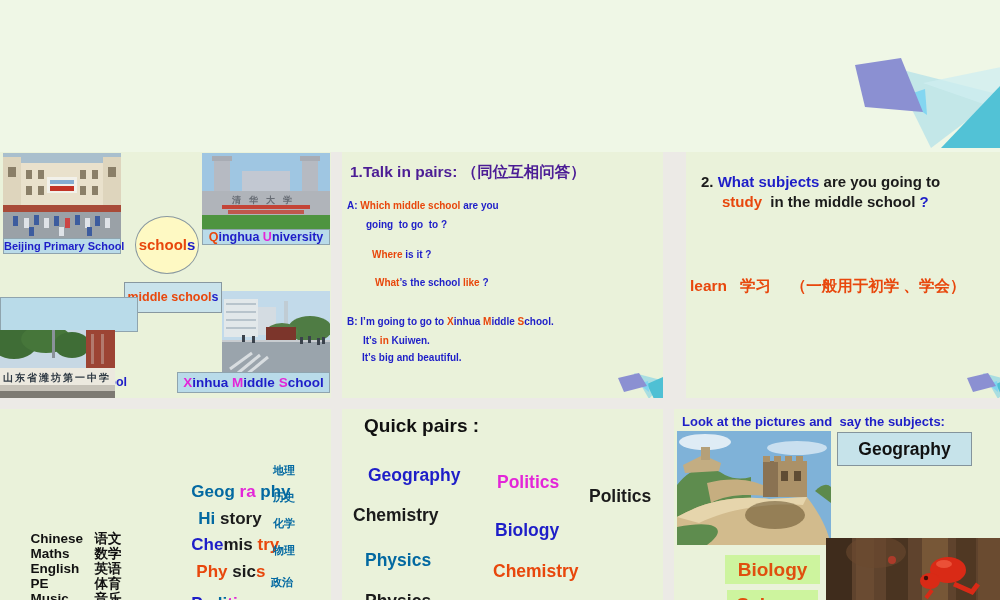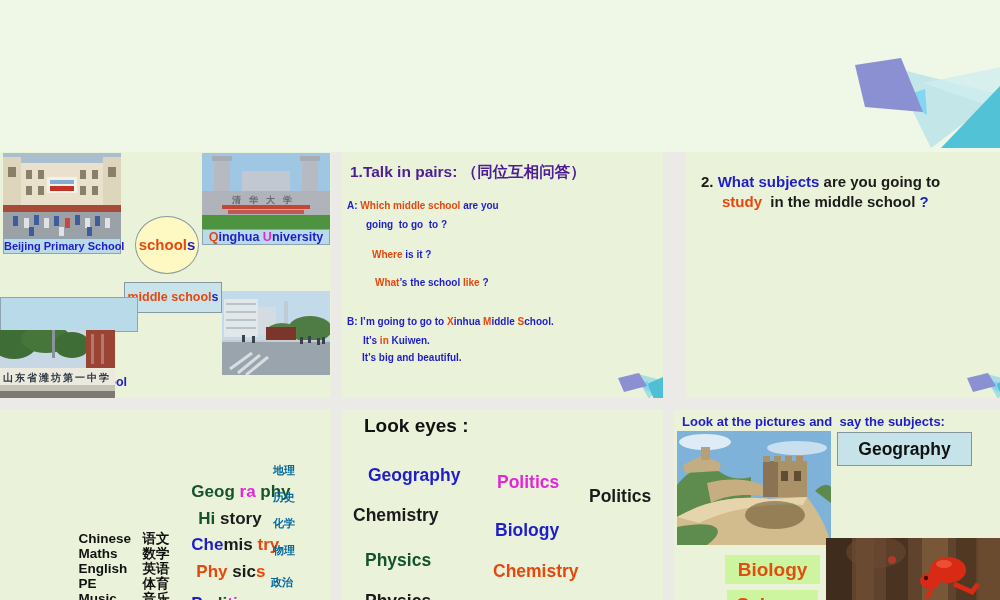--- a/index.html
+++ b/index.html
@@ -11,21 +11,21 @@
   #p-tm{left:342px;top:152px;width:321px;height:246px;}
   #p-tr{left:674px;top:152px;width:326px;height:246px;margin-left:12px;}
   #p-bl{left:0;top:409px;width:331px;height:191px;}
   #p-bm{left:342px;top:409px;width:321px;height:191px;}
   #p-br{left:674px;top:409px;width:326px;height:191px;}
   .abs{position:absolute;}
   .line{white-space:pre;font-weight:bold;}
   .c-blue{color:#1e1ec8;}
   .c-orange{color:#e8470c;}
   .c-magenta{color:#e326d8;}
-  .c-green{color:#14532d;}
+  .c-green{color:#0369a1;}
   .c-black{color:#1b1b1b;}
   
   .photo{display:block;}
   .bluelabel{background:#b9dbe9;border:1px solid #8fa4ae;text-align:center;font-weight:bold;white-space:pre;}
   #beijing-label{left:3px;top:86px;width:116px;height:14px;font-size:11px;line-height:14px;}
   #qinghua-label{left:202px;top:77px;width:126px;height:14px;font-size:12.5px;line-height:14px;}
   #schools-bubble{left:135px;top:64px;width:62px;height:56px;background:#fef9c3;border:1px solid #8898a0;border-radius:50%;
        font-size:15px;line-height:56px;text-align:center;font-weight:bold;white-space:pre;}
   #middle-schools-tag{left:124px;top:130px;width:96px;height:29px;background:#c9e3eb;border:1px solid #8898a0;
        font-size:12.5px;line-height:29px;text-align:center;font-weight:bold;white-space:pre;}
@@ -36,21 +36,21 @@
   #p-tm .body{font-size:10px;}
   
   #p-tr .q{font-size:15px;}
   #p-tr .note{font-size:15.5px;color:#e8470c;font-weight:bold;white-space:pre;}
   
   #banner{left:10px;top:6px;width:304px;height:38px;background:#ddf3a9;font-family:"Liberation Serif",serif;
      font-size:27px;line-height:38px;font-weight:bold;text-align:center;word-spacing:8px;white-space:pre;}
   #primary-box{left:0;top:59px;width:135px;height:42px;background:#b9dbe9;border:1px solid #7d929c;
      text-align:center;font-weight:bold;font-size:14.5px;color:#111;line-height:20px;padding-top:2px;}
   .plist-row{position:absolute;left:8px;font-size:13.5px;font-weight:bold;color:#111;white-space:pre;}
-  .plist-row .en{display:inline-block;width:64px;margin-left:48px;}
+  .plist-row .en{display:inline-block;width:64px;}
   .subj-row{position:absolute;left:163px;font-size:17px;font-weight:bold;white-space:pre;}
   .subj-row .cn{position:absolute;left:110px;top:1px;font-size:11px;color:#0369a1;white-space:pre;text-align:right;}
   
   #qe-title{left:22px;top:6px;font-size:19px;color:#111;font-weight:bold;}
   .qe-word{position:absolute;font-size:17.5px;font-weight:bold;white-space:pre;}
   
   #lp-heading{left:8px;top:5px;font-size:13px;color:#1e1ec8;font-weight:bold;white-space:pre;}
   .pic-btn{position:absolute;background:#c6e3ea;border:1px solid #84949c;text-align:center;
      font-size:17.5px;font-weight:bold;color:#111;}
   .ans-label{position:absolute;background:#cdf49e;text-align:center;font-size:19px;font-weight:bold;color:#e04f0e;}
@@ -164,20 +164,21 @@
       <path d="M8,78 L30,62 M16,82 L38,64 M24,84 L46,66" stroke="#d8dde0" stroke-width="3" fill="none"></path>
       <g fill="#3a424c">
         <rect x="20" y="44" width="3" height="7"></rect>
           <rect x="30" y="45" width="3" height="7"></rect>
         <rect x="78" y="46" width="3" height="7"></rect>
           <rect x="86" y="45" width="3" height="7"></rect>
         <rect x="95" y="47" width="3" height="7"></rect>
           <rect x="100" y="46" width="3" height="7"></rect>
       </g>
     </svg>
+    <div id="xinhua-label" class="abs bluelabel"><span class="c-magenta">X</span><span class="c-blue">inhua </span><span class="c-magenta">M</span><span class="c-blue">iddle </span><span class="c-magenta">S</span><span class="c-blue">chool</span></div>
   </div>
 
   <div id="p-tm" class="panel">
     <div class="abs line t-title">1.Talk in pairs: （同位互相问答）</div>
     <div class="abs line body" style="left:5px;top:48px"><span class="c-blue">A: </span><span class="c-orange">Which middle school </span><span class="c-blue">are you</span></div>
     <div class="abs line body" style="left:24px;top:67px"><span class="c-blue">going  to go  to ?</span></div>
     <div class="abs line body" style="left:30px;top:97px"><span class="c-orange">Where </span><span class="c-blue">is it ?</span></div>
     <div class="abs line body" style="left:33px;top:125px"><span class="c-orange">What</span><span class="c-blue">’s the school </span><span class="c-orange">like </span><span class="c-blue">?</span></div>
     <div class="abs line body" style="left:5px;top:164px"><span class="c-blue">B: I’m going to go to </span><span class="c-orange">X</span><span class="c-blue">inhua </span><span class="c-orange">M</span><span class="c-blue">iddle </span><span class="c-orange">S</span><span class="c-blue">chool.</span></div>
     <div class="abs line body" style="left:21px;top:183px"><span class="c-blue">It’s </span><span class="c-orange">in </span><span class="c-blue">Kuiwen.</span></div>
@@ -186,20 +187,21 @@
       <polygon points="16,1 47,9 31,27" fill="#9edae2" opacity="0.85"></polygon>
       <polygon points="29,12 47,4 47,27 36,27" fill="#4fc0d4"></polygon>
       <polygon points="21,12 30,9 31,20" fill="#7cd4f2" opacity="0.9"></polygon>
       <polygon points="0,6 21,1 29,14 6,20" fill="#8b90d2"></polygon>
     </svg>
   </div>
 
   <div id="p-tr" class="panel">
     <div class="abs line q" style="left:15px;top:21px"><span class="c-black">2. </span><span class="c-blue">What subjects </span><span class="c-black">are you going to</span></div>
     <div class="abs line q" style="left:36px;top:41px"><span class="c-orange">study </span><span class="c-black"> in the middle school </span><span class="c-blue">?</span></div>
+    <div class="abs note" style="left:4px;top:124px">learn   学习　 （一般用于初学 、学会）</div>
     <svg class="abs" style="left:281px;top:220px" width="47" height="27" viewBox="0 0 47 27">
       <polygon points="16,1 47,9 31,27" fill="#9edae2" opacity="0.85"></polygon>
       <polygon points="29,12 47,4 47,27 36,27" fill="#4fc0d4"></polygon>
       <polygon points="21,12 30,9 31,20" fill="#7cd4f2" opacity="0.9"></polygon>
       <polygon points="0,6 21,1 29,14 6,20" fill="#8b90d2"></polygon>
     </svg>
   </div>
 
   <div id="p-bl" class="panel">
     <div class="plist-row" style="top:106px">
@@ -233,21 +235,21 @@
       <span><span class="c-orange">Phy</span><span class="c-black"> sic</span><span class="c-orange">s</span></span>
       <span class="cn" style="left:105px">物理</span>
     </div>
     <div class="subj-row" style="top:165px">
       <span><span class="c-blue">Po</span><span class="c-green"> li</span><span class="c-magenta">tics</span></span>
       <span class="cn" style="left:108px">政治</span>
     </div>
   </div>
 
   <div id="p-bm" class="panel">
-    <div id="qe-title" class="abs">Look eyes :</div>
+    <div id="qe-title" class="abs">Quick pairs :</div>
     <div class="qe-word" style="left:26px;top:56px"><span class="c-blue">Geography</span></div>
     <div class="qe-word" style="left:155px;top:63px"><span class="c-magenta">Politics</span></div>
     <div class="qe-word" style="left:247px;top:77px"><span class="c-black">Politics</span></div>
     <div class="qe-word" style="left:11px;top:96px"><span class="c-black">Chemistry</span></div>
     <div class="qe-word" style="left:153px;top:111px"><span class="c-blue">Biology</span></div>
     <div class="qe-word" style="left:23px;top:141px"><span class="c-green">Physics</span></div>
     <div class="qe-word" style="left:151px;top:152px"><span class="c-orange">Chemistry</span></div>
     <div class="qe-word" style="left:23px;top:182px"><span class="c-black">Physics</span></div>
   </div>
 

